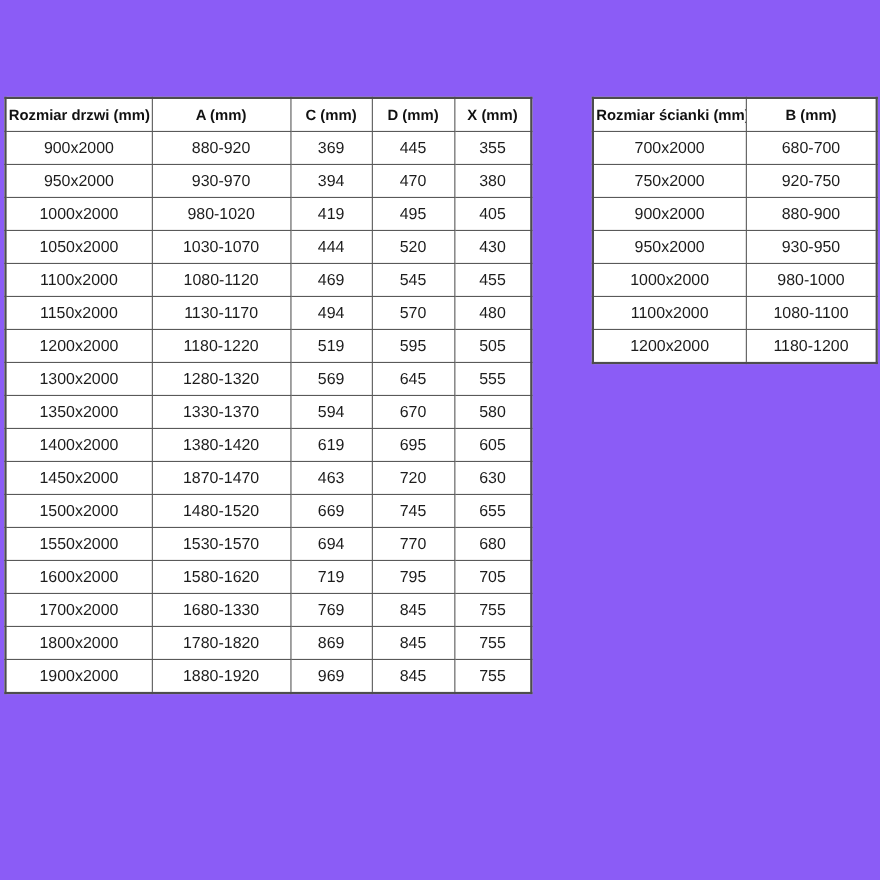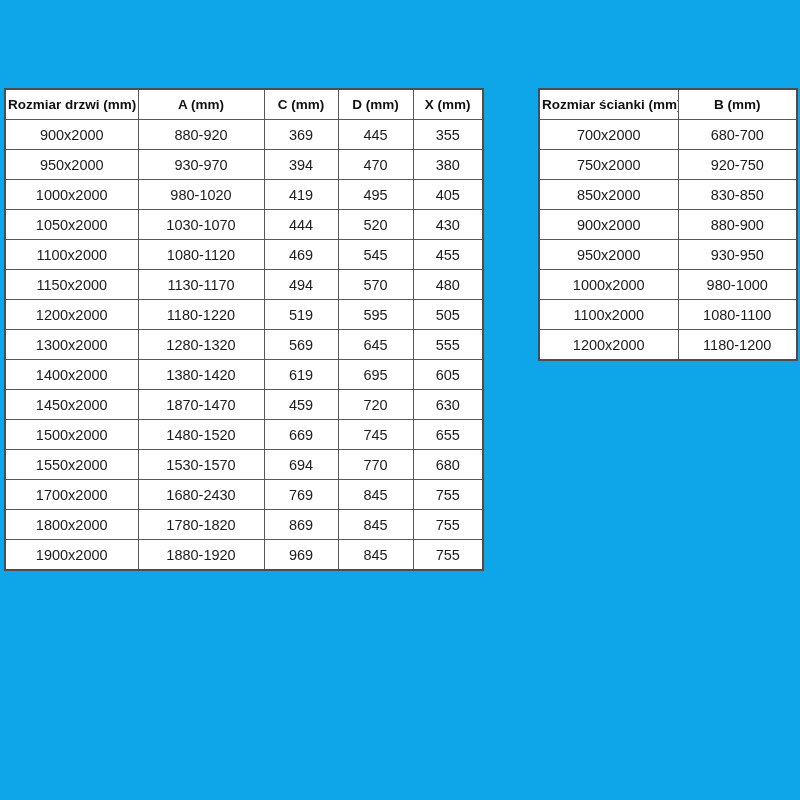--- a/index.html
+++ b/index.html
@@ -9,21 +9,21 @@
     width: 800px;
     height: 800px;
     font-family: "Liberation Sans", "DejaVu Sans", sans-serif;
     color: #1a1a1a;
     -webkit-font-smoothing: antialiased;
   }
   .canvas {
     position: relative;
     width: 800px;
     height: 800px;
-    background: #0ea5e9;
+    background: #8b5cf6;
     overflow: hidden;
   }
   table.spec {
     border-collapse: collapse;
     table-layout: fixed;
     position: absolute;
     background: #ffffff;
     border: 2px solid #4d4d4d;
   }
   table.spec th, table.spec td {
@@ -129,50 +129,64 @@
           <td>505</td>
         </tr>
         <tr>
           <td>1300x2000</td>
           <td>1280-1320</td>
           <td>569</td>
           <td>645</td>
           <td>555</td>
         </tr>
         <tr>
+          <td>1350x2000</td>
+          <td>1330-1370</td>
+          <td>594</td>
+          <td>670</td>
+          <td>580</td>
+        </tr>
+        <tr>
           <td>1400x2000</td>
           <td>1380-1420</td>
           <td>619</td>
           <td>695</td>
           <td>605</td>
         </tr>
         <tr>
           <td>1450x2000</td>
           <td>1870-1470</td>
-          <td>459</td>
+          <td>463</td>
           <td>720</td>
           <td>630</td>
         </tr>
         <tr>
           <td>1500x2000</td>
           <td>1480-1520</td>
           <td>669</td>
           <td>745</td>
           <td>655</td>
         </tr>
         <tr>
           <td>1550x2000</td>
           <td>1530-1570</td>
           <td>694</td>
           <td>770</td>
           <td>680</td>
         </tr>
         <tr>
+          <td>1600x2000</td>
+          <td>1580-1620</td>
+          <td>719</td>
+          <td>795</td>
+          <td>705</td>
+        </tr>
+        <tr>
           <td>1700x2000</td>
-          <td>1680-2430</td>
+          <td>1680-1330</td>
           <td>769</td>
           <td>845</td>
           <td>755</td>
         </tr>
         <tr>
           <td>1800x2000</td>
           <td>1780-1820</td>
           <td>869</td>
           <td>845</td>
           <td>755</td>
@@ -201,24 +215,20 @@
     <tbody>
         <tr>
           <td>700x2000</td>
           <td>680-700</td>
         </tr>
         <tr>
           <td>750x2000</td>
           <td>920-750</td>
         </tr>
         <tr>
-          <td>850x2000</td>
-          <td>830-850</td>
-        </tr>
-        <tr>
           <td>900x2000</td>
           <td>880-900</td>
         </tr>
         <tr>
           <td>950x2000</td>
           <td>930-950</td>
         </tr>
         <tr>
           <td>1000x2000</td>
           <td>980-1000</td>

